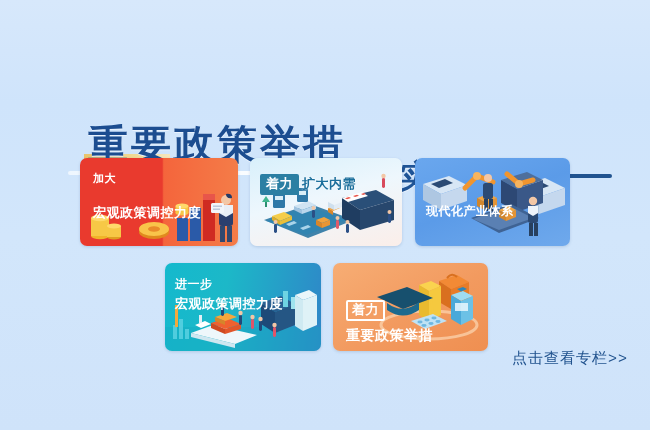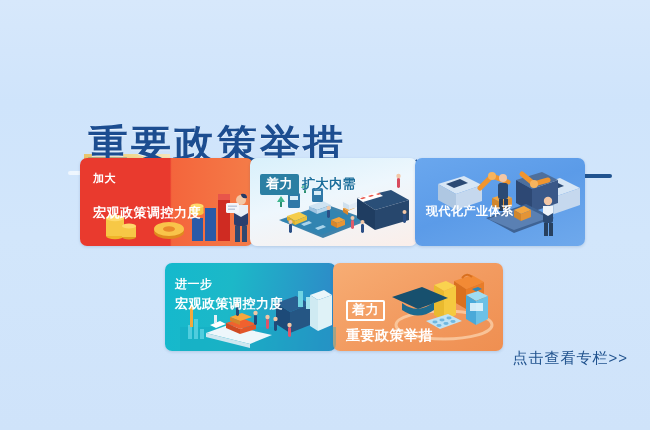--- a/index.html
+++ b/index.html
@@ -44,21 +44,20 @@
   }
   .title-dash{
     position:absolute;left:556px;top:119px;width:56px;height:4px;
     background:#20538f;border-radius:2px;
   }
 
   
   .card{
     position:absolute;border-radius:7px;overflow:hidden;
     box-shadow:0 1px 3px rgba(40,80,130,.18);
-    padding-left:15px;
   }
   .card-text{
     position:absolute;z-index:6;
     font-family:"DejaVu Sans","Liberation Sans",sans-serif;
     font-weight:bold;color:#ffffff;line-height:1.25;
     white-space:nowrap;letter-spacing:.5px;
   }
   .t-small{font-size:11px;}
   .t-big{font-size:13px;}
   .boxed{
@@ -79,21 +78,21 @@
   
   #card4{left:165px;top:263px;width:156px;height:88px;
     background:linear-gradient(100deg,#14b9cd 0%,#1cb8c8 38%,#2f86c8 100%);}
   
   #card5{left:333px;top:263px;width:155px;height:88px;
     background:linear-gradient(150deg,#f7ad74 0%,#f29a5f 55%,#ef8f51 100%);}
 
   
   #cta{
     position:absolute;right:22px;top:349px;
-    font-family:Liberation Sans, sans-serif;
+    font-family:Liberation Mono, monospace;
     font-size:15px;color:#21538e;letter-spacing:1px;
     cursor:pointer;white-space:nowrap;
   }
 </style>
 </head>
 <body>
 
 <div id="banner">
 
   <div id="title-block">

